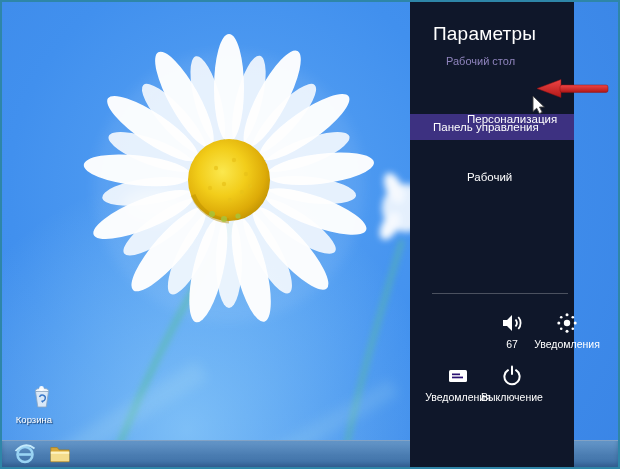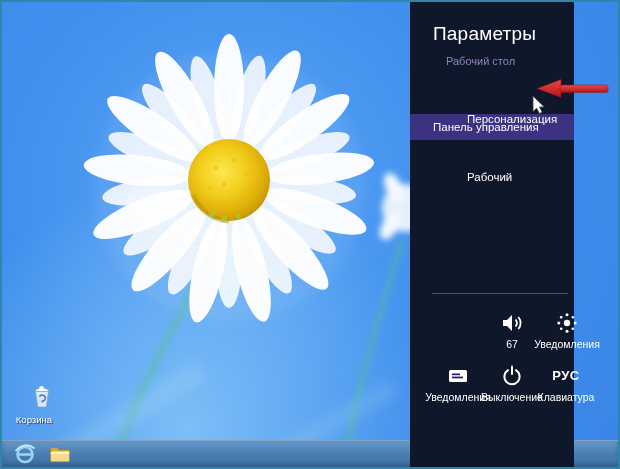--- a/index.html
+++ b/index.html
@@ -215,24 +215,20 @@
       </svg>
       <span class="qlabel">Уведомления</span>
     </div>
     <div class="qcell" style="left:56px;top:361px;">
       <svg width="26" height="26" viewBox="0 0 26 26">
         <path d="M9,7.2 A7.6 7.6 0 1 0 17,7.2" stroke="#fff" stroke-width="2" fill="none" stroke-linecap="round"></path>
         <line x1="13" y1="3.5" x2="13" y2="11" stroke="#fff" stroke-width="2" stroke-linecap="round"></line>
       </svg>
       <span class="qlabel">Выключение</span>
     </div>
-    <div class="qcell" style="left:110px;top:361px;">
-      <div class="rus">РУС</div>
-      <span class="qlabel">Клавиатура</span>
-    </div>
 
   </div>
 
   <svg class="overlay" width="616" height="465" viewBox="0 0 616 465">
     <defs>
       <linearGradient id="arrowRed" x1="0" y1="0" x2="0" y2="1">
         <stop offset="0%" stop-color="#ef4545"></stop>
         <stop offset="100%" stop-color="#b01818"></stop>
       </linearGradient>
     </defs>

